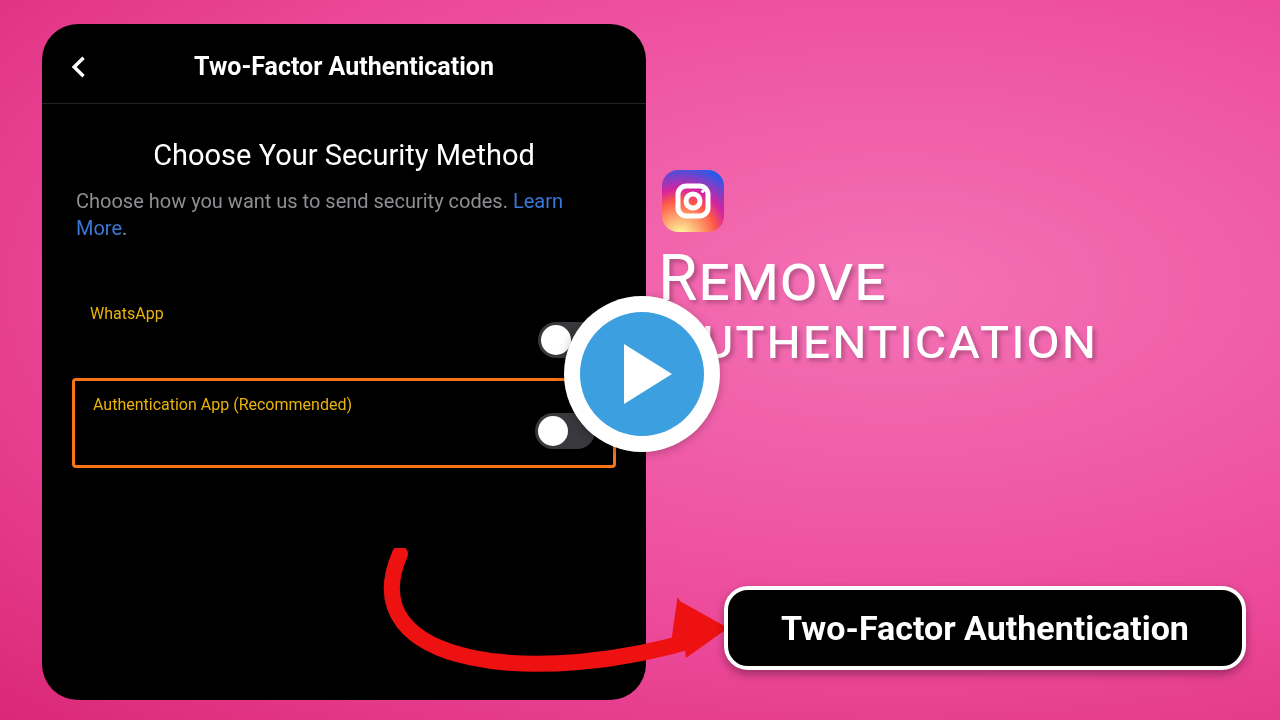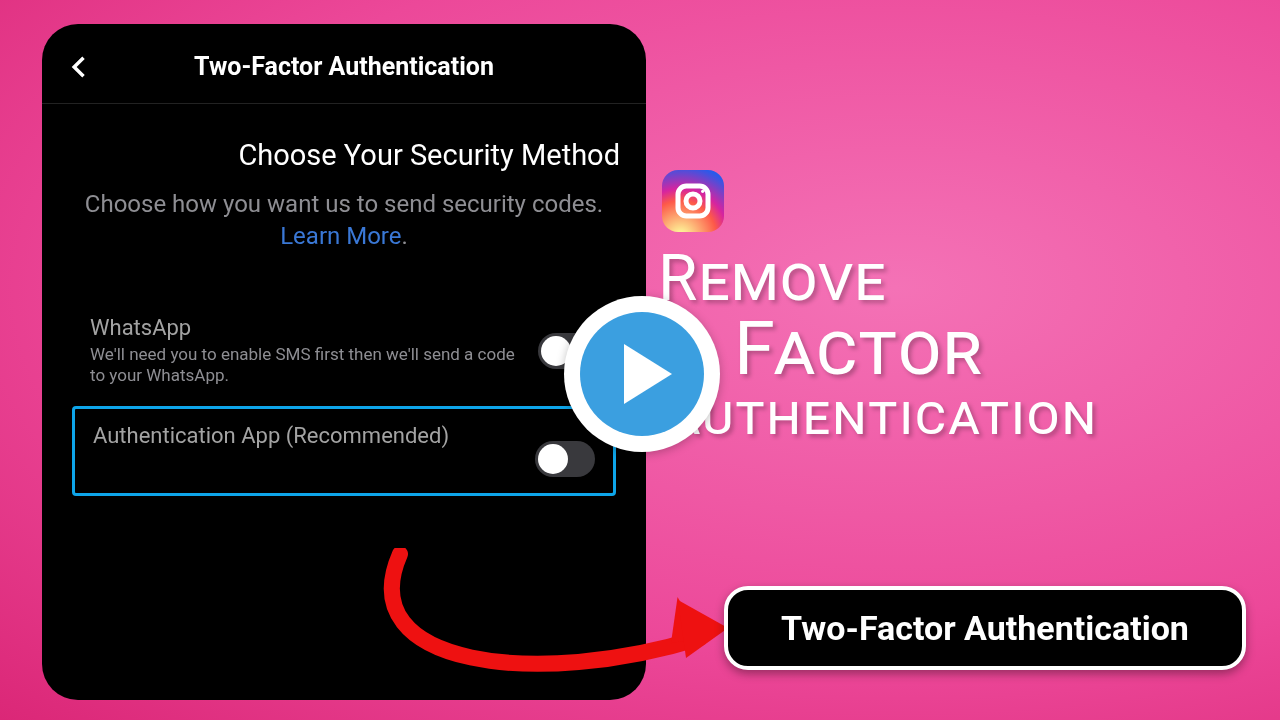--- a/index.html
+++ b/index.html
@@ -40,53 +40,52 @@
     text-align: center;
     font-size: 25px;
     font-weight: 700;
     margin-left:-36px; 
   }
 
   .section {
     padding: 34px 26px 0 26px;
   }
   .section-heading {
-    text-align:right;
+    text-align:center;
     font-size: 29px;
     font-weight: 400;
     color:#fff;
     margin-bottom: 16px;
   }
   .section-sub {
-    text-align:center;
-    font-size: 24px;
+    font-size: 20px;
     color:#8e8e93;
     line-height:1.35;
     padding: 0 8px;
   }
   .learn-link { color:#3a78d6; }
 
   .options { margin-top: 46px; }
   .opt {
     display:flex;
     align-items:flex-start;
     padding: 16px 22px 18px 22px;
     gap: 14px;
   }
   .opt.highlight {
-    border: 3px solid #0ea5e9;
+    border: 3px solid #f97316;
     border-radius: 4px;
     margin: 2px 4px;
     padding: 14px 18px 16px 18px;
   }
   .opt-text { flex:1; }
   .opt-title {
-    font-size: 22px;
+    font-size: 16px;
     font-weight: 400;
-    color:#a3a3a3;
+    color:#eab308;
     margin-bottom:4px;
   }
   .opt-desc {
     font-size: 17px;
     color:#8e8e93;
     line-height:1.25;
   }
   .toggle {
     width: 60px; height: 36px;
     background:#39393d;
@@ -201,21 +200,20 @@
     <div class="section-heading">Choose Your Security Method</div>
     <div class="section-sub">
       <span>Choose how you want us to send security codes. </span><span class="learn-link">Learn More</span><span>.</span>
     </div>
 
     <div class="options">
 
       <div class="opt">
         <div class="opt-text">
           <div class="opt-title">WhatsApp</div>
-          <div class="opt-desc">We'll need you to enable SMS first then we'll send a code to your WhatsApp.</div>
         </div>
         <div class="toggle">
             <div class="knob"></div>
           </div>
       </div>
 
       <div class="opt highlight">
         <div class="opt-text">
           <div class="opt-title">Authentication App (Recommended)</div>
         </div>
@@ -232,21 +230,20 @@
 <div class="ig-icon">
   <svg viewBox="0 0 24 24">
     <rect x="3" y="3" width="18" height="18" rx="5"></rect>
     <circle cx="12" cy="12" r="4.2"></circle>
     <circle cx="17.8" cy="6.2" r="1" fill="#fff" stroke="none"></circle>
   </svg>
 </div>
 
 <div class="headline">
   <span class="w w1">Remove</span>
-  <span class="w w2">Factor</span>
   <span class="w w3">Authentication</span>
 </div>
 
 <div class="play">
   <div class="play-inner">
     <div class="play-tri"></div>
   </div>
 </div>
 
 <svg class="arrow" viewBox="0 0 380 170">

